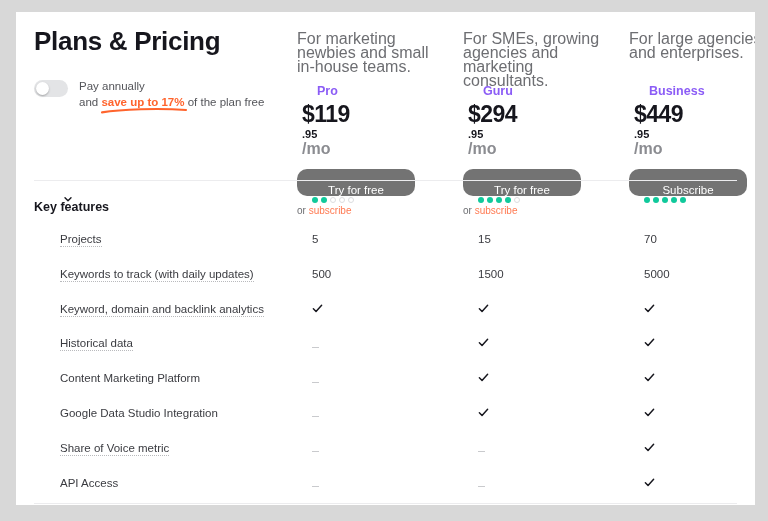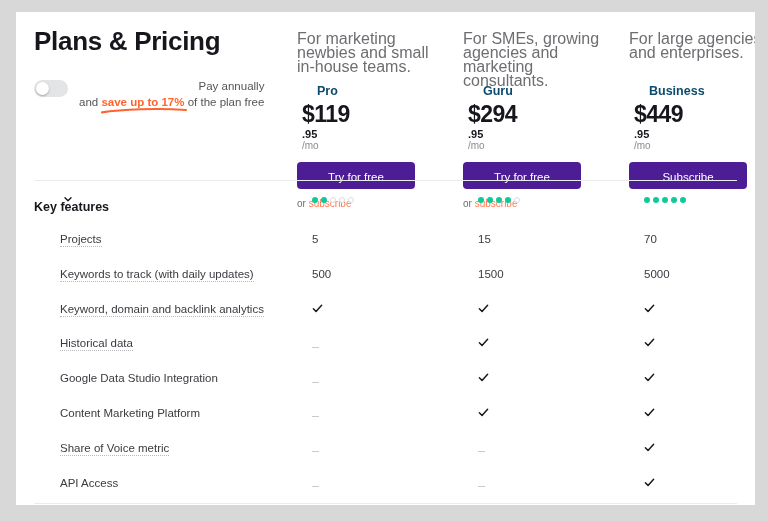--- a/index.html
+++ b/index.html
@@ -42,21 +42,20 @@
     font-weight: bold;
     color: #16161d;
     letter-spacing: -0.3px;
   }
 
   .toggle-block {
     position: absolute;
     left: 18px;
     top: 66px;
     width: 250px;
-    text-align: right;
   }
   .toggle-row {
     display: flex;
     align-items: flex-start;
   }
   .switch {
     width: 34px;
     height: 17px;
     border-radius: 9px;
     background: #e3e4e6;
@@ -111,21 +110,21 @@
   .plan-desc {
     font-size: 16px;
     color: #6d6e72;
     line-height: 14px;
     height: 30px;
   }
   .plan-name {
     margin-top: 22px;
     font-size: 12.5px;
     font-weight: bold;
-    color: #0c4a6e;
+    color: #8b5cf6;
     padding-left: 20px;
   }
   .plan-price-row {
     margin-top: 3px;
     display: flex;
     align-items: baseline;
     white-space: nowrap;
     flex-direction: column;
   }
   .price-main {
@@ -134,39 +133,40 @@
     color: #16161d;
     letter-spacing: -0.5px;
   }
   .price-cents {
     font-size: 11px;
     font-weight: bold;
     color: #16161d;
     margin-left: 0px;
   }
   .price-period {
-    font-size: 10px;
+    font-size: 16px;
     color: #8b8c91;
     margin-left: 5px;
+    font-weight: bold;
   }
   .cta {
     display: block;
     margin-top: 11px;
     width: 118px;
     height: 27px;
     line-height: 27px;
     border: none;
-    border-radius: 4px;
-    background: #4c1d95;
+    border-radius: 10px;
+    background: #737373;
     color: #ffffff;
     font-size: 11.5px;
     font-family: "Liberation Sans", sans-serif;
     text-align: center;
     cursor: pointer;
-    padding: 2px;
+    padding: 8px;
   }
   .subline {
     margin-top: 9px;
     font-size: 10px;
     color: #6d6e72;
   }
   .subline a {
     color: #ff7a52;
     text-decoration: none;
     cursor: pointer;
@@ -401,40 +401,40 @@
           <span class="flabel tip">Historical data</span>
           <span class="fval c1"><span class="dash"></span></span>
           <span class="fval c2"><span><svg class="check" viewBox="0 0 12 12" width="11" height="11">
                 <path d="M1.5,6.3 L4.4,9.2 L10.5,2.4" stroke="#16161d" stroke-width="1.6" fill="none" stroke-linecap="round" stroke-linejoin="round"></path>
               </svg></span></span>
           <span class="fval c3"><span><svg class="check" viewBox="0 0 12 12" width="11" height="11">
                 <path d="M1.5,6.3 L4.4,9.2 L10.5,2.4" stroke="#16161d" stroke-width="1.6" fill="none" stroke-linecap="round" stroke-linejoin="round"></path>
               </svg></span></span>
         </div>
         <div class="frow">
+          <span class="flabel">Content Marketing Platform</span>
+          <span class="fval c1"><span class="dash"></span></span>
+          <span class="fval c2"><span><svg class="check" viewBox="0 0 12 12" width="11" height="11">
+                <path d="M1.5,6.3 L4.4,9.2 L10.5,2.4" stroke="#16161d" stroke-width="1.6" fill="none" stroke-linecap="round" stroke-linejoin="round"></path>
+              </svg></span></span>
+          <span class="fval c3"><span><svg class="check" viewBox="0 0 12 12" width="11" height="11">
+                <path d="M1.5,6.3 L4.4,9.2 L10.5,2.4" stroke="#16161d" stroke-width="1.6" fill="none" stroke-linecap="round" stroke-linejoin="round"></path>
+              </svg></span></span>
+        </div>
+        <div class="frow">
           <span class="flabel">Google Data Studio Integration</span>
           <span class="fval c1"><span class="dash"></span></span>
           <span class="fval c2"><span><svg class="check" viewBox="0 0 12 12" width="11" height="11">
                 <path d="M1.5,6.3 L4.4,9.2 L10.5,2.4" stroke="#16161d" stroke-width="1.6" fill="none" stroke-linecap="round" stroke-linejoin="round"></path>
               </svg></span></span>
           <span class="fval c3"><span><svg class="check" viewBox="0 0 12 12" width="11" height="11">
                 <path d="M1.5,6.3 L4.4,9.2 L10.5,2.4" stroke="#16161d" stroke-width="1.6" fill="none" stroke-linecap="round" stroke-linejoin="round"></path>
               </svg></span></span>
         </div>
         <div class="frow">
-          <span class="flabel">Content Marketing Platform</span>
-          <span class="fval c1"><span class="dash"></span></span>
-          <span class="fval c2"><span><svg class="check" viewBox="0 0 12 12" width="11" height="11">
-                <path d="M1.5,6.3 L4.4,9.2 L10.5,2.4" stroke="#16161d" stroke-width="1.6" fill="none" stroke-linecap="round" stroke-linejoin="round"></path>
-              </svg></span></span>
-          <span class="fval c3"><span><svg class="check" viewBox="0 0 12 12" width="11" height="11">
-                <path d="M1.5,6.3 L4.4,9.2 L10.5,2.4" stroke="#16161d" stroke-width="1.6" fill="none" stroke-linecap="round" stroke-linejoin="round"></path>
-              </svg></span></span>
-        </div>
-        <div class="frow">
           <span class="flabel tip">Share of Voice metric</span>
           <span class="fval c1"><span class="dash"></span></span>
           <span class="fval c2"><span class="dash"></span></span>
           <span class="fval c3"><span><svg class="check" viewBox="0 0 12 12" width="11" height="11">
                 <path d="M1.5,6.3 L4.4,9.2 L10.5,2.4" stroke="#16161d" stroke-width="1.6" fill="none" stroke-linecap="round" stroke-linejoin="round"></path>
               </svg></span></span>
         </div>
         <div class="frow">
           <span class="flabel">API Access</span>
           <span class="fval c1"><span class="dash"></span></span>

